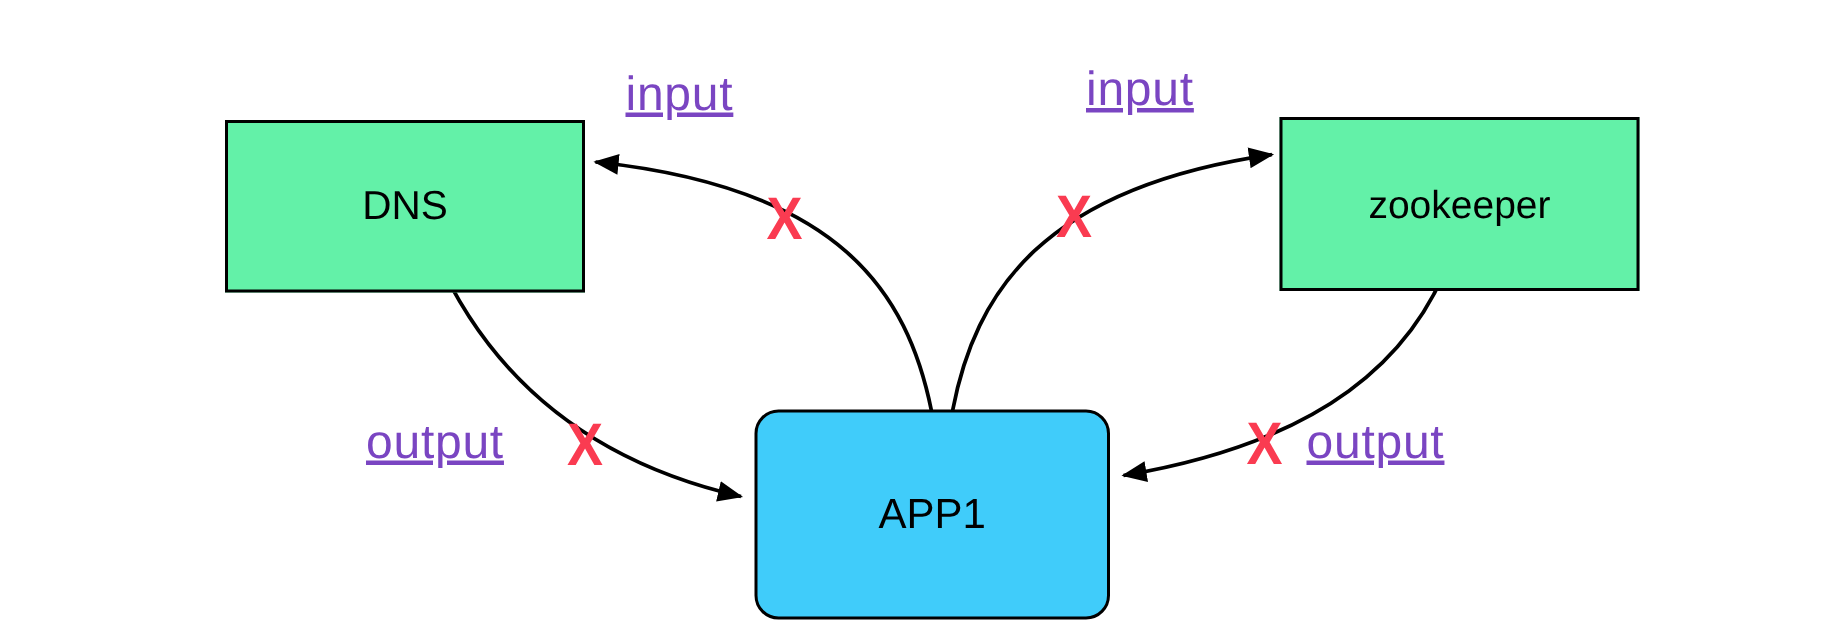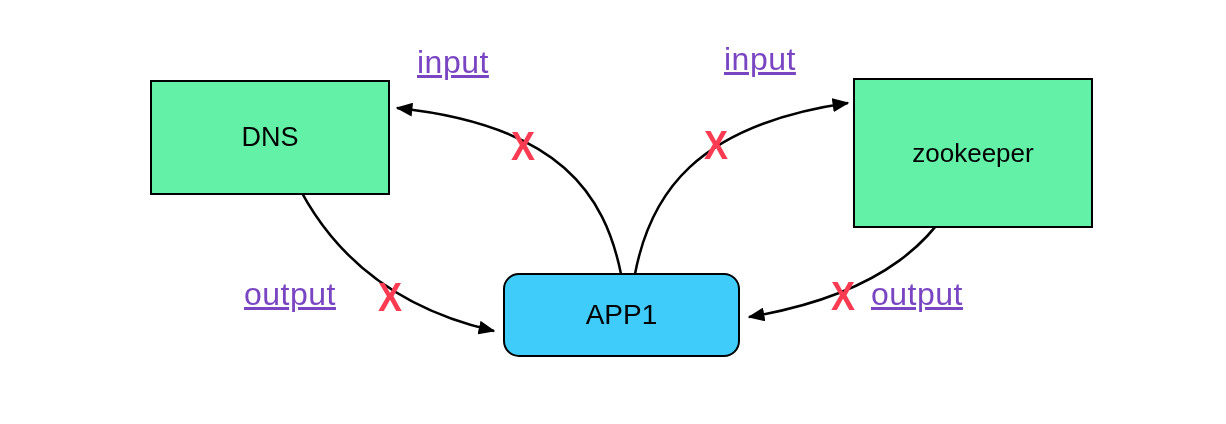--- a/index.html
+++ b/index.html
@@ -14,22 +14,22 @@
   .node{
     position:absolute;
     display:flex;align-items:center;justify-content:center;
     border:2.5px solid #000000;
     box-sizing:border-box;
     color:#000000;
   }
   .node-green{background:#63f1a8;margin-top:32px;}
   .node-blue{background:#40ccfa;border-radius:16px;}
   #node-dns{left:150px;top:48px;width:240px;height:115px;font-size:27px;}
-  #node-zookeeper{left:853px;top:46px;width:240px;height:150px;font-size:26px;}
-  #node-app1{left:503px;top:273px;width:237px;height:84px;font-size:28px;}
+  #node-zookeeper{left:853px;top:46px;width:240px;height:116px;font-size:26px;}
+  #node-app1{left:503px;top:273px;width:237px;height:140px;font-size:28px;}
   .edge-label{
     position:absolute;
     color:#7a45c2;
     font-size:32px;
     letter-spacing:0.5px;
     white-space:nowrap;
     text-decoration:underline;
   }
   #label-input-left{left:417px;top:44px;}
   #label-input-right{left:724px;top:41px;}

